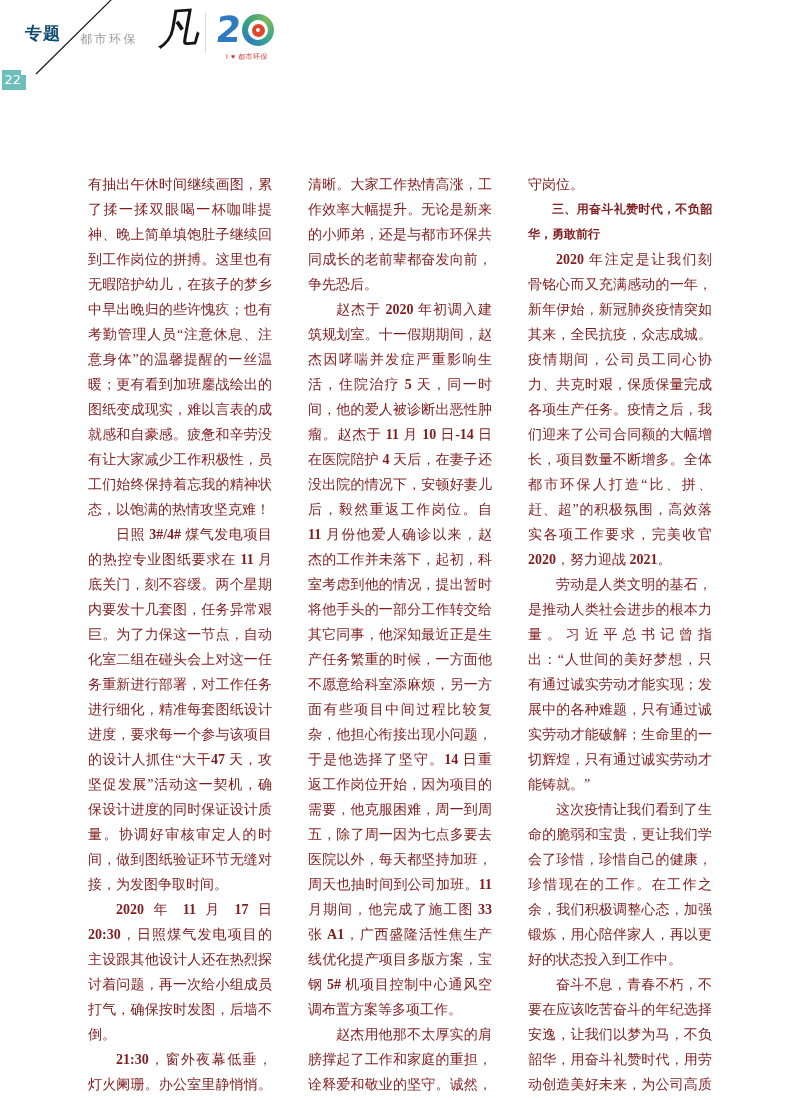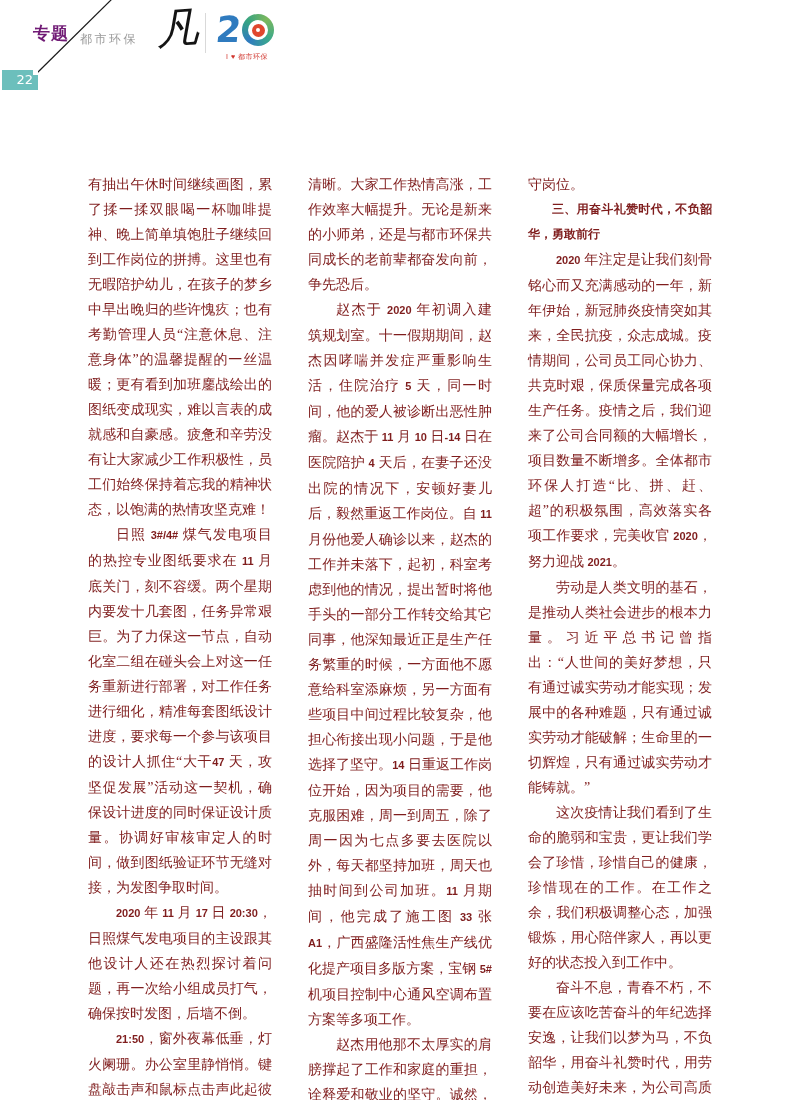--- a/index.html
+++ b/index.html
@@ -9,22 +9,22 @@
     width: 800px;
     height: 1100px;
     background: #ffffff;
     overflow: hidden;
     font-family: "Liberation Serif", serif;
     color: #1c1c1c;
   }
 
   
   .section-label {
-    position: absolute; left: 33px; top: 22px;
-    font-size: 17px; font-weight: bold; color: #701a75;
+    position: absolute; left: 25px; top: 22px;
+    font-size: 17px; font-weight: bold; color: #0c4a6e;
     font-family: "Liberation Sans", sans-serif;
     letter-spacing: 1px;
   }
   .diag-svg { position: absolute; left: 0; top: 0; }
   .brand-name {
     position: absolute; left: 80px; top: 31px;
     font-size: 12px; color: #9b9b9b; letter-spacing: 2.5px;
     font-family: "Liberation Sans", sans-serif;
   }
   .brand-mark {
@@ -68,21 +68,21 @@
     content: ""; width: 4px; height: 4px; border-radius: 50%; background: #fff;
   }
   .anniv-tagline {
     position: absolute; left: 216px; top: 52px; width: 62px;
     font-size: 7px; color: #d0342c; text-align: center;
     font-family: "Liberation Sans", sans-serif;
     letter-spacing: 0.5px; white-space: nowrap;
   }
   .page-badge {
     position: absolute; left: 2px; top: 70px;
-    width: 36px; height: 20px;
+    width: 24px; height: 20px;
     background: #6cbfbc;
     color: #ffffff;
     font-family: "DejaVu Sans", sans-serif;
     font-size: 13px; line-height: 20px;
     text-align: right; padding-right: 5px;
   }
   .page-badge::after {
     content: ""; position: absolute; right: 0; top: 0;
     width: 5px; height: 5px; background: #ffffff;
   }
@@ -101,23 +101,23 @@
     text-align: justify;
     color: #7f1d1d;
   }
   .col p.indent { text-indent: 2em; }
   .col p.heading {
     font-weight: bold;
     font-family: "Liberation Sans", sans-serif;
     font-size: 12px;
   }
   .num {
-    font-family: Liberation Sans, sans-serif;
+    font-family: Liberation Serif, serif;
     font-weight: bold;
-    font-size: 11px;
+    font-size: 14px;
     margin-top: 32px;
   }
 </style>
 </head>
 <body>
 
 <div id="page">
 
   <div class="section-label">专题</div>
 
@@ -139,21 +139,21 @@
   </div>
   <div class="anniv-tagline">I ♥ 都市环保</div>
 
   <div class="page-badge">22</div>
 
   <div id="columns">
       <section class="col">
         <p class="">有抽出午休时间继续画图，累了揉一揉双眼喝一杯咖啡提神、晚上简单填饱肚子继续回到工作岗位的拼搏。这里也有无暇陪护幼儿，在孩子的梦乡中早出晚归的些许愧疚；也有考勤管理人员“注意休息、注意身体”的温馨提醒的一丝温暖；更有看到加班鏖战绘出的图纸变成现实，难以言表的成就感和自豪感。疲惫和辛劳没有让大家减少工作积极性，员工们始终保持着忘我的精神状态，以饱满的热情攻坚克难！</p>
         <p class="indent">日照 <span class="num">3#/4#</span> 煤气发电项目的热控专业图纸要求在 <span class="num">11</span> 月底关门，刻不容缓。两个星期内要发十几套图，任务异常艰巨。为了力保这一节点，自动化室二组在碰头会上对这一任务重新进行部署，对工作任务进行细化，精准每套图纸设计进度，要求每一个参与该项目的设计人抓住“大干<span class="num">47</span> 天，攻坚促发展”活动这一契机，确保设计进度的同时保证设计质量。协调好审核审定人的时间，做到图纸验证环节无缝对接，为发图争取时间。</p>
         <p class="indent"><span class="num">2020</span> 年 <span class="num">11</span> 月 <span class="num">17</span> 日 <span class="num">20:30</span>，日照煤气发电项目的主设跟其他设计人还在热烈探讨着问题，再一次给小组成员打气，确保按时发图，后墙不倒。</p>
-        <p class="indent"><span class="num">21:50</span>，窗外夜幕低垂，灯火阑珊。办公室里静悄悄。键盘敲击声和鼠标点击声此起彼伏，显得格外</p>
+        <p class="indent"><span class="num">21:30</span>，窗外夜幕低垂，灯火阑珊。办公室里静悄悄。键盘敲击声和鼠标点击声此起彼伏，显得格外</p>
       </section>
       <section class="col">
         <p class="">清晰。大家工作热情高涨，工作效率大幅提升。无论是新来的小师弟，还是与都市环保共同成长的老前辈都奋发向前，争先恐后。</p>
         <p class="indent">赵杰于 <span class="num">2020</span> 年初调入建筑规划室。十一假期期间，赵杰因哮喘并发症严重影响生活，住院治疗 <span class="num">5</span> 天，同一时间，他的爱人被诊断出恶性肿瘤。赵杰于 <span class="num">11</span> 月 <span class="num">10</span> 日<span class="num">-14</span> 日在医院陪护 <span class="num">4</span> 天后，在妻子还没出院的情况下，安顿好妻儿后，毅然重返工作岗位。自 <span class="num">11</span> 月份他爱人确诊以来，赵杰的工作并未落下，起初，科室考虑到他的情况，提出暂时将他手头的一部分工作转交给其它同事，他深知最近正是生产任务繁重的时候，一方面他不愿意给科室添麻烦，另一方面有些项目中间过程比较复杂，他担心衔接出现小问题，于是他选择了坚守。<span class="num">14</span> 日重返工作岗位开始，因为项目的需要，他克服困难，周一到周五，除了周一因为七点多要去医院以外，每天都坚持加班，周天也抽时间到公司加班。<span class="num">11</span> 月期间，他完成了施工图 <span class="num">33</span> 张 <span class="num">A1</span>，广西盛隆活性焦生产线优化提产项目多版方案，宝钢 <span class="num">5#</span> 机项目控制中心通风空调布置方案等多项工作。</p>
         <p class="indent">赵杰用他那不太厚实的肩膀撑起了工作和家庭的重担，诠释爱和敬业的坚守。诚然，平凡的血肉之躯，也会有疲惫、脆弱，亦或沮丧，但是，他毅然选择了坚强面对与坚</p>
       </section>
       <section class="col">
         <p class="">守岗位。</p>
         <p class="indent heading">三、用奋斗礼赞时代，不负韶华，勇敢前行</p>
         <p class="indent"><span class="num">2020</span> 年注定是让我们刻骨铭心而又充满感动的一年，新年伊始，新冠肺炎疫情突如其来，全民抗疫，众志成城。疫情期间，公司员工同心协力、共克时艰，保质保量完成各项生产任务。疫情之后，我们迎来了公司合同额的大幅增长，项目数量不断增多。全体都市环保人打造“比、拼、赶、超”的积极氛围，高效落实各项工作要求，完美收官 <span class="num">2020</span>，努力迎战 <span class="num">2021</span>。</p>

